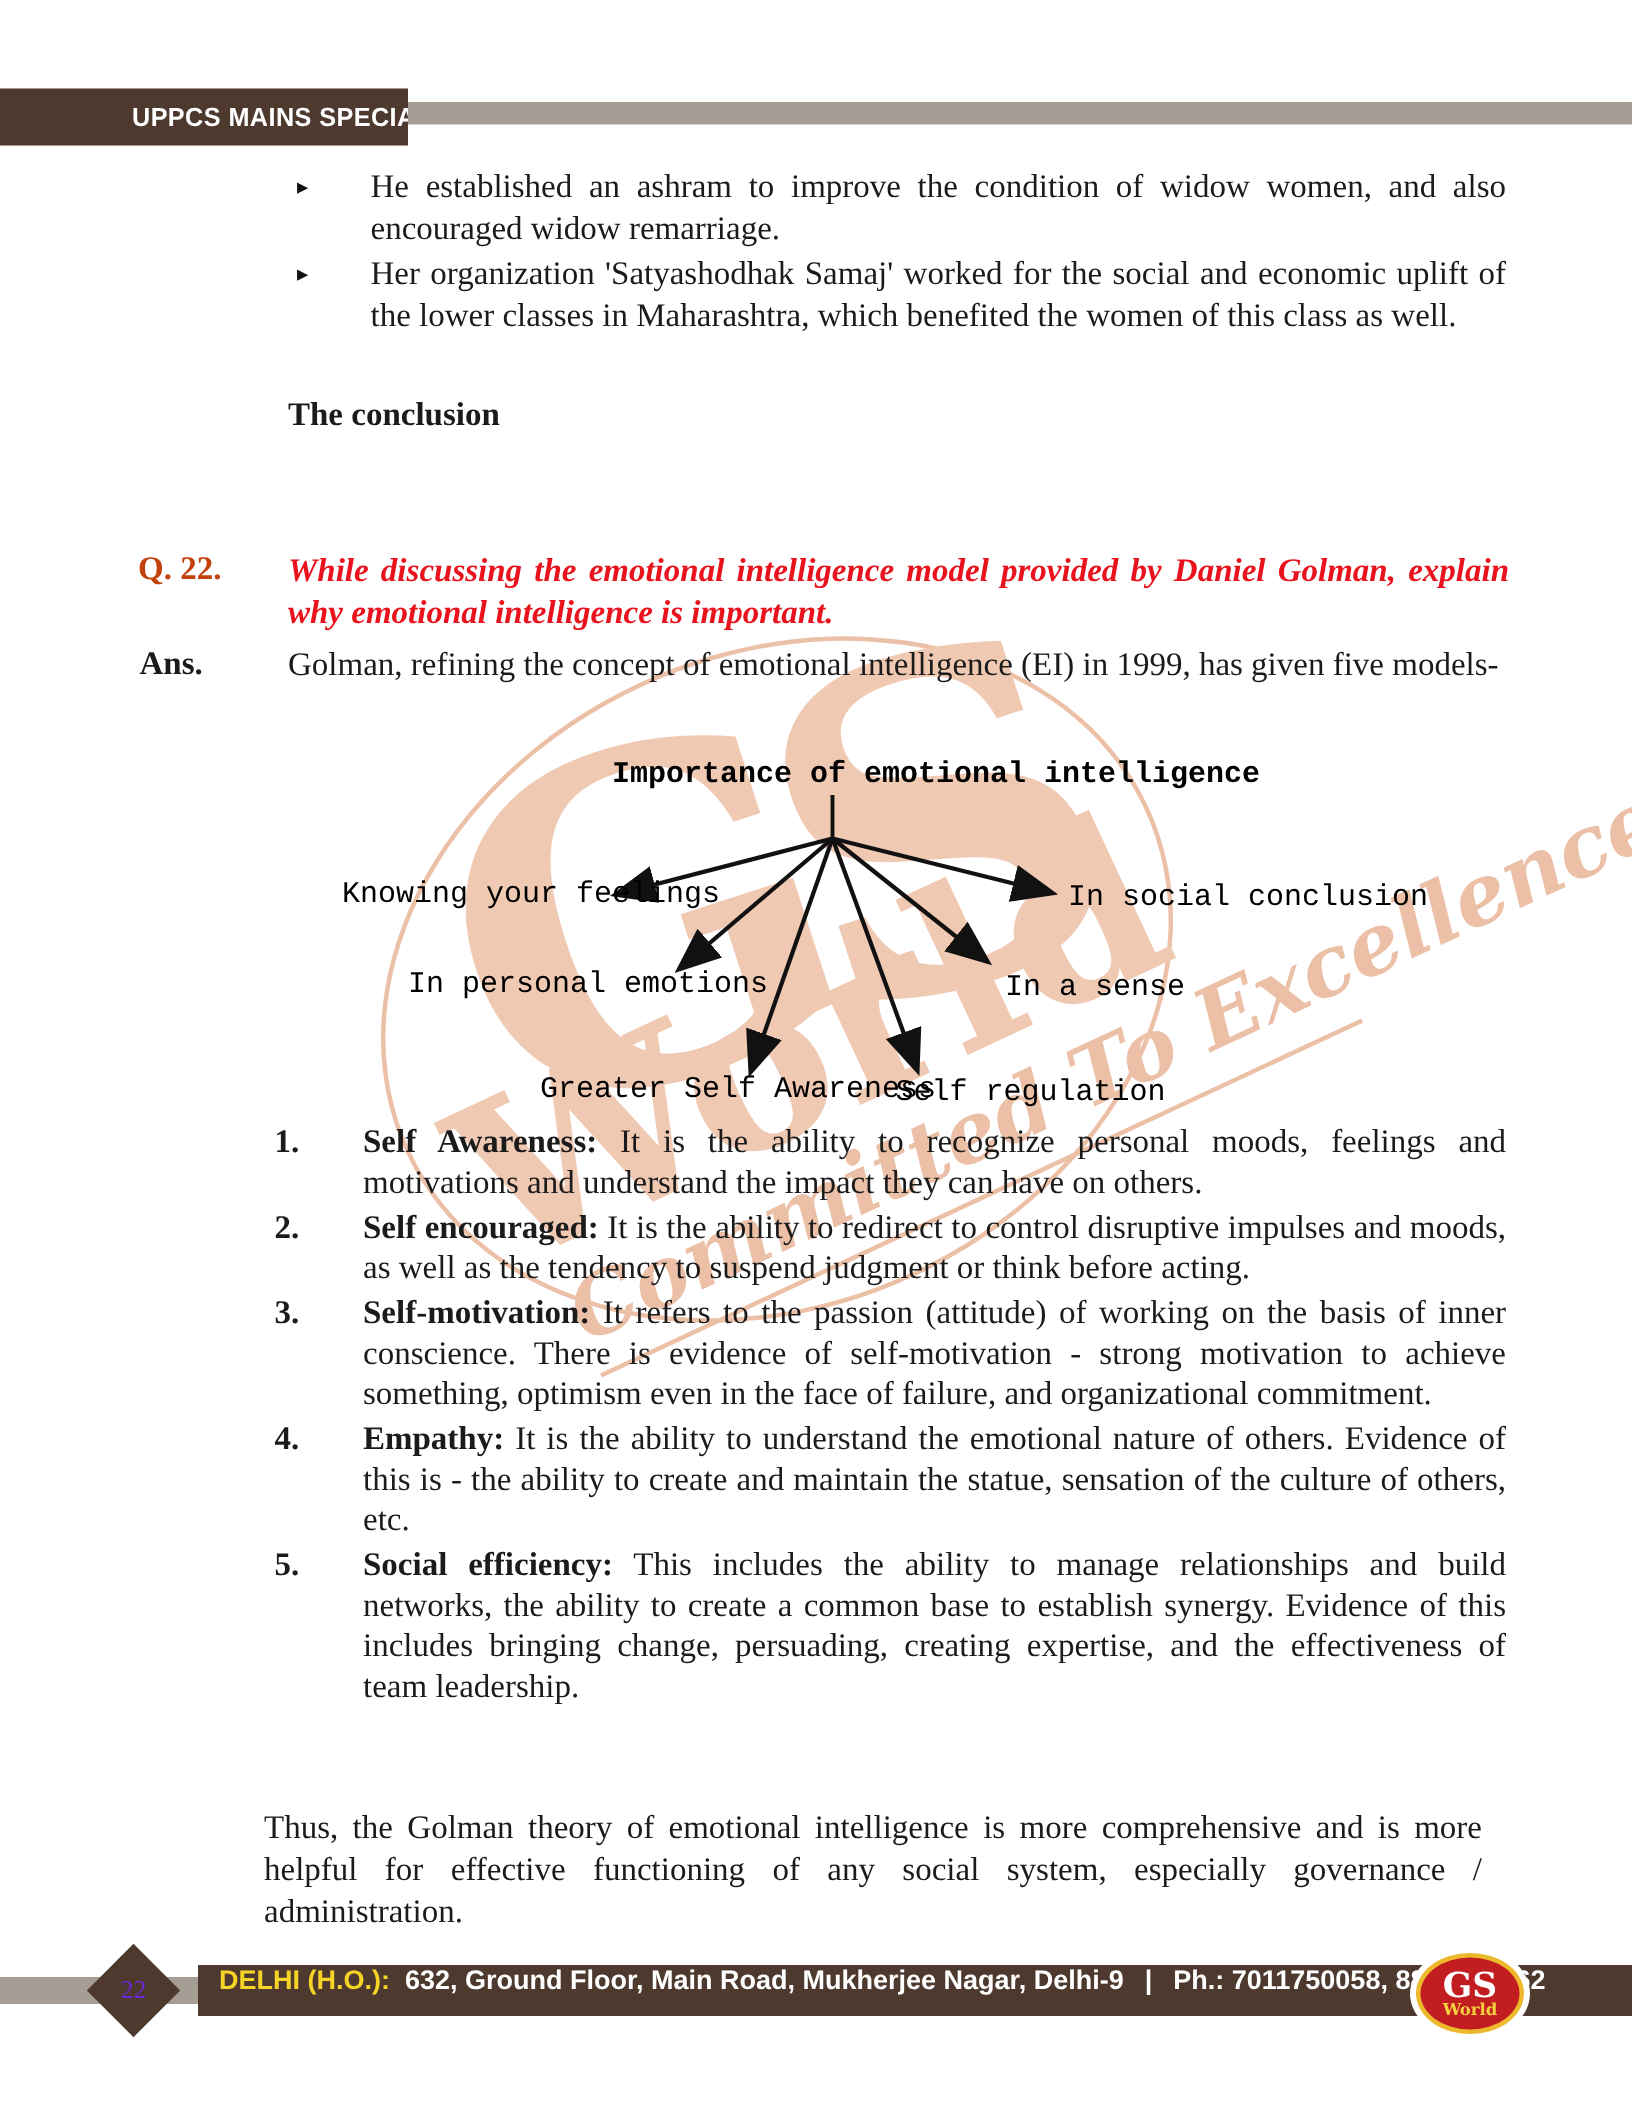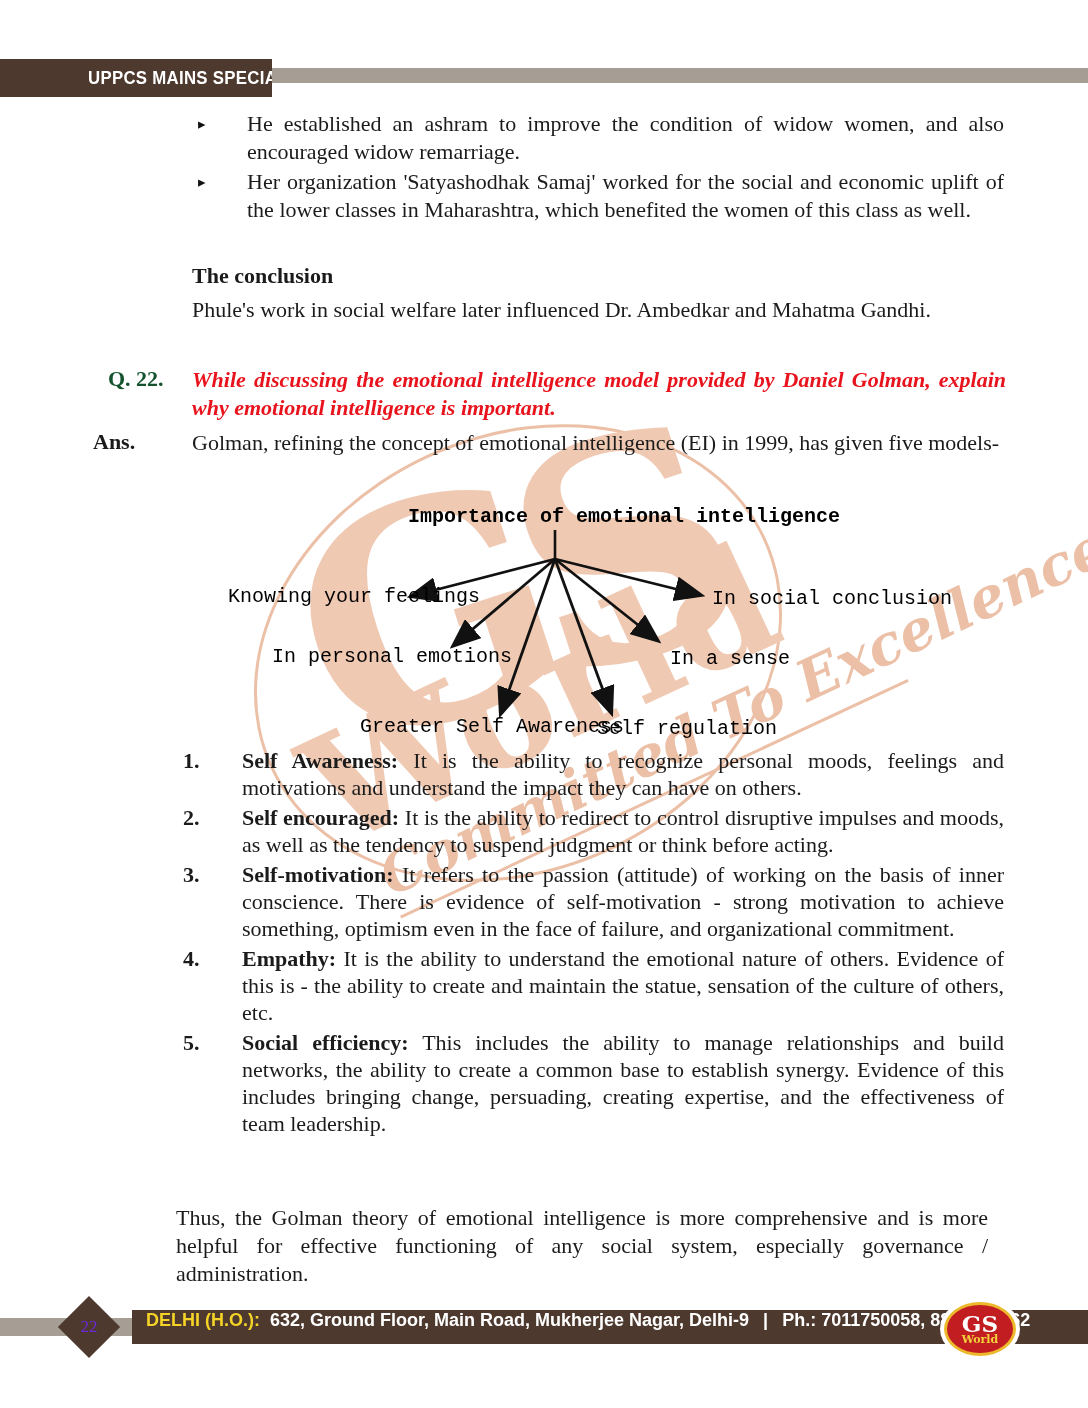--- a/index.html
+++ b/index.html
@@ -29,21 +29,21 @@
   
   .content{position:absolute;inset:0;z-index:2;}
   .just{text-align:justify;}
   .bullets{position:absolute;left:198px;top:110px;width:806px;font-size:22px;line-height:28px;}
   .b-item{display:flex;margin-bottom:2px;}
   .b-mark{width:49px;flex:0 0 49px;font-family:"DejaVu Sans",sans-serif;font-size:15px;
           line-height:28px;color:#111;}
   .b-text{flex:1;}
   .h-conclusion{position:absolute;left:192px;top:263px;font-size:22px;font-weight:bold;}
   .p-conclusion{position:absolute;left:192px;top:296px;width:812px;font-size:22px;line-height:28px;}
-  .q-label{position:absolute;left:108px;top:366px;font-size:22px;font-weight:bold;color:#14532d;text-align:center;}
+  .q-label{position:absolute;left:92px;top:366px;font-size:22px;font-weight:bold;color:#c2410c;text-align:center;}
   .q-text{position:absolute;left:192px;top:366px;width:814px;font-size:22px;font-weight:bold;
           color:#e8131c;line-height:28px;font-style:italic;}
   .ans-label{position:absolute;left:93px;top:429px;font-size:22px;font-weight:bold;}
   .ans-text{position:absolute;left:192px;top:429px;width:812px;font-size:22px;line-height:28px;}
   
   .diagram{position:absolute;left:180px;top:502px;width:730px;height:250px;
            font-family:Liberation Mono, monospace;}
   .dg-title{position:absolute;left:228px;top:3px;font-size:20px;font-weight:bold;white-space:nowrap;color:#000;}
   .dg-svg{position:absolute;left:0;top:0;}
   .dg-label{position:absolute;font-size:20px;white-space:nowrap;color:#000;}
@@ -107,21 +107,20 @@
         <span class="b-mark">▸</span>
         <span class="b-text just">He established an ashram to improve the condition of widow women, and also encouraged widow remarriage.</span>
       </div>
       <div class="b-item">
         <span class="b-mark">▸</span>
         <span class="b-text just">Her organization 'Satyashodhak Samaj' worked for the social and economic uplift of the lower classes in Maharashtra, which benefited the women of this class as well.</span>
       </div>
     </div>
 
     <div class="h-conclusion">The conclusion</div>
-    <div class="p-conclusion just">Phule's work in social welfare later influenced Dr. Ambedkar and Mahatma Gandhi.</div>
 
     <div class="q-label">Q. 22.</div>
     <div class="q-text just">While discussing the emotional intelligence model provided by Daniel Golman, explain why emotional intelligence is important.</div>
 
     <div class="ans-label">Ans.</div>
     <div class="ans-text just">Golman, refining the concept of emotional intelligence (EI) in 1999, has given five models-</div>
 
     <div class="diagram">
       <svg class="dg-svg" width="730" height="250" viewBox="0 0 730 250">
         <defs>

